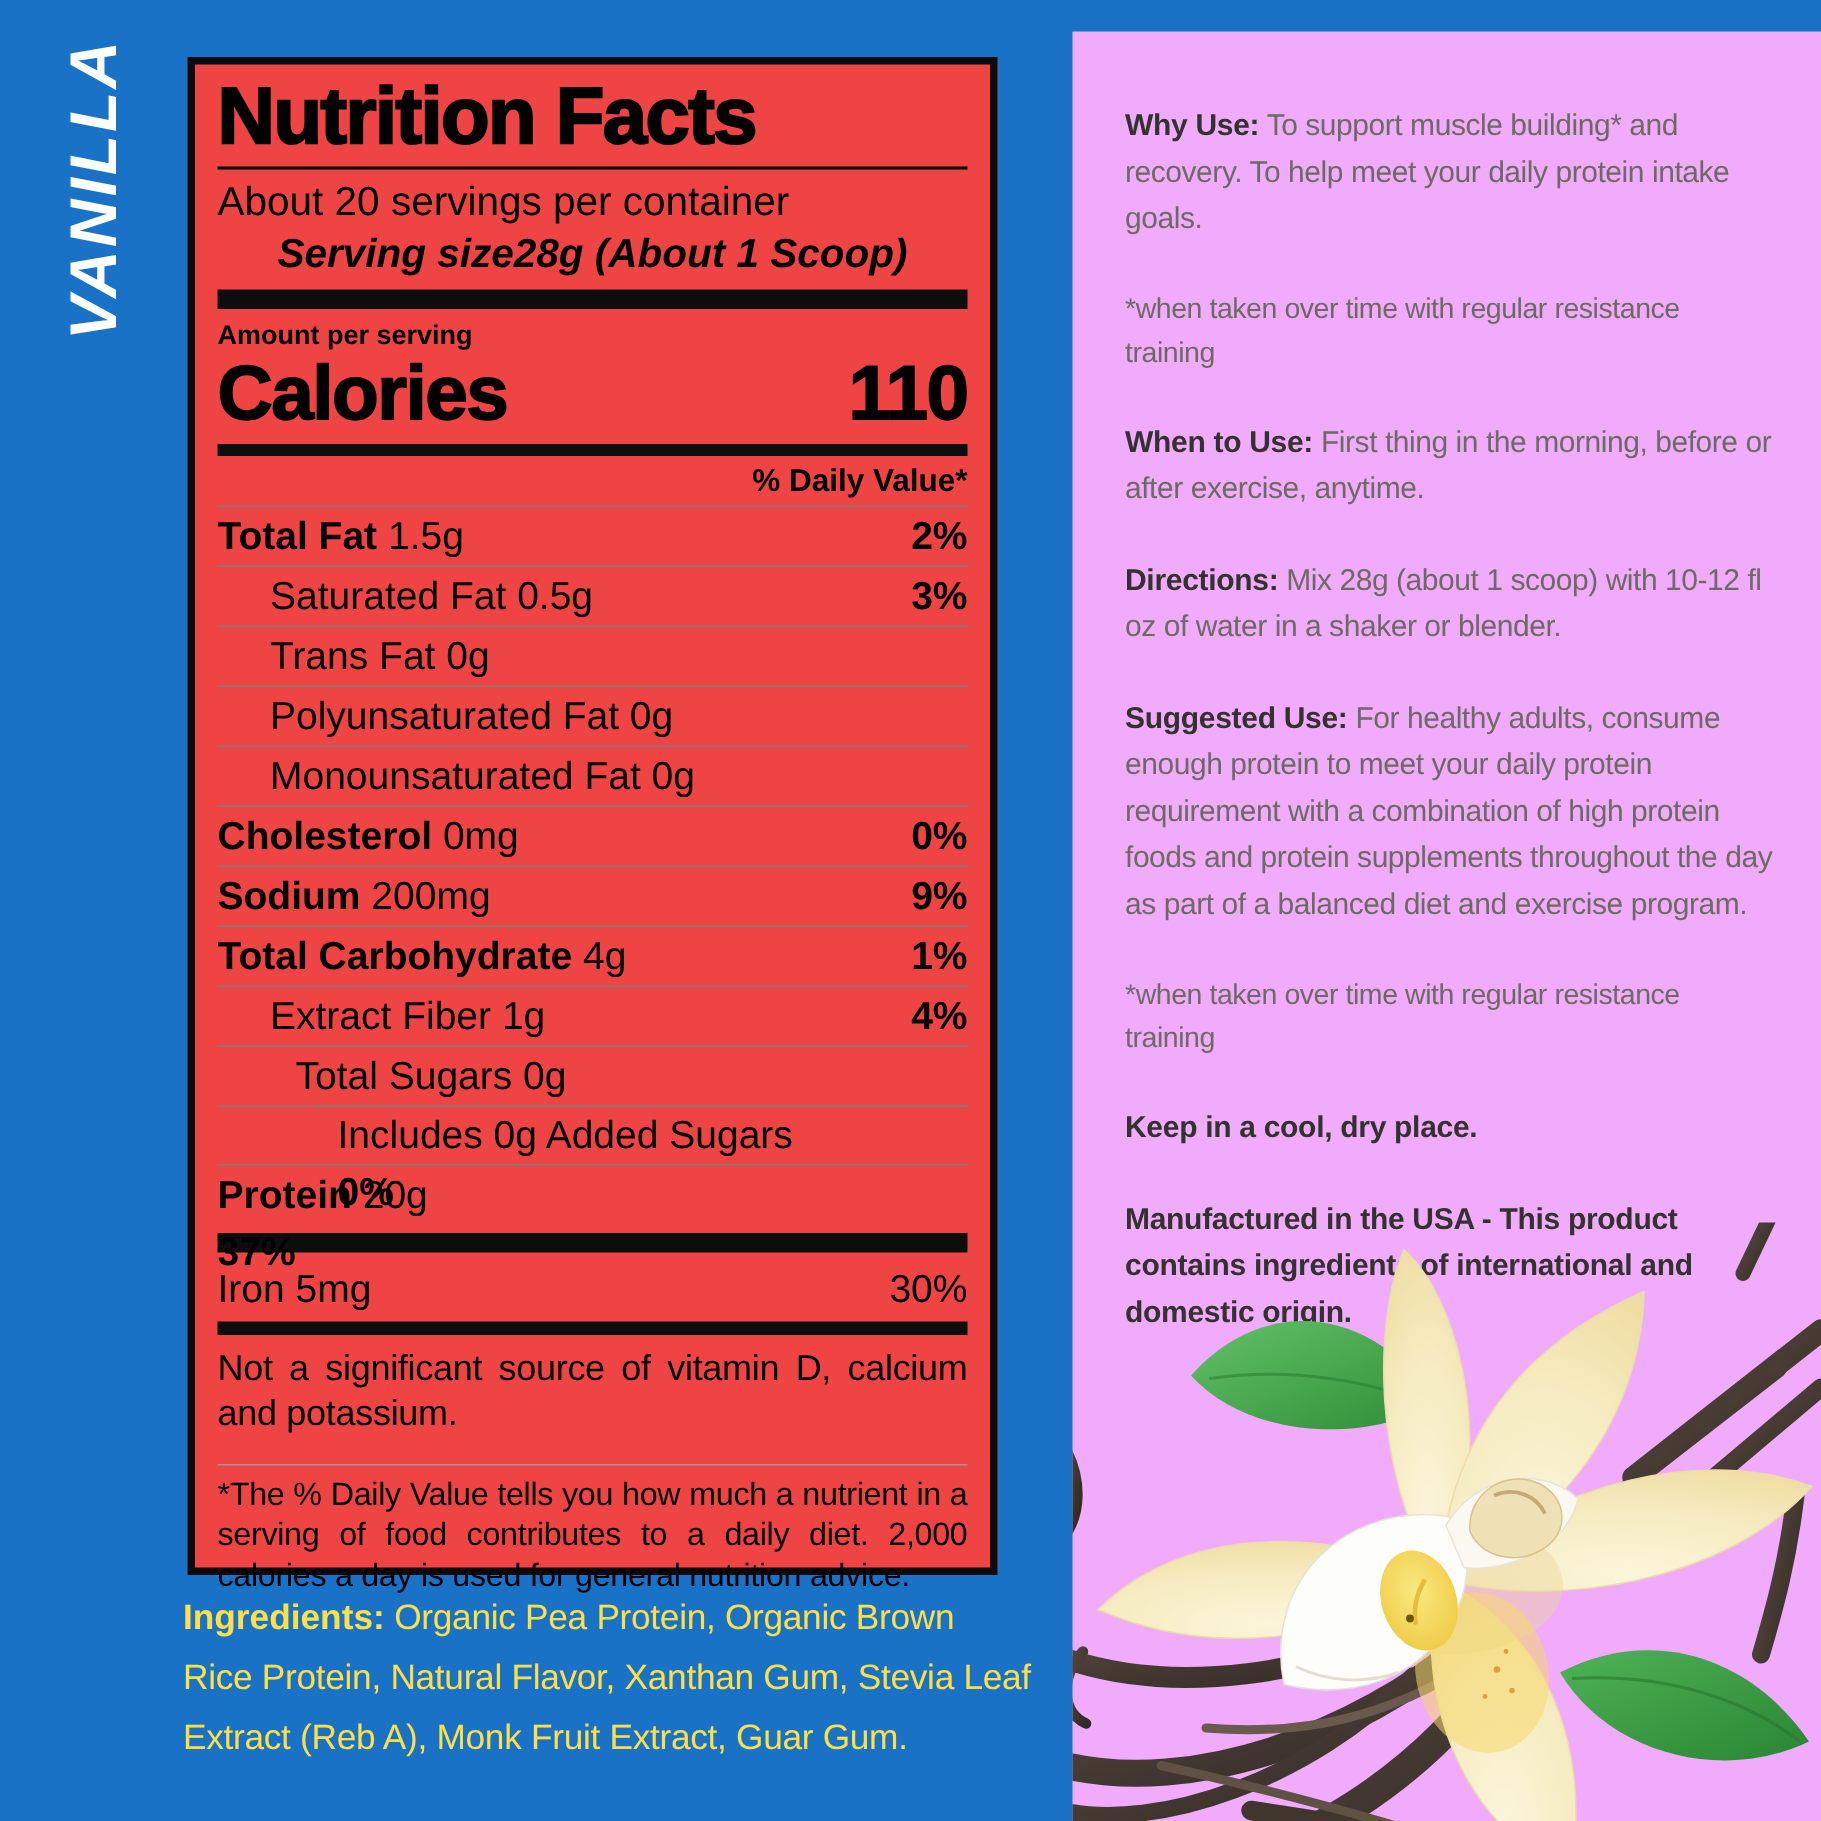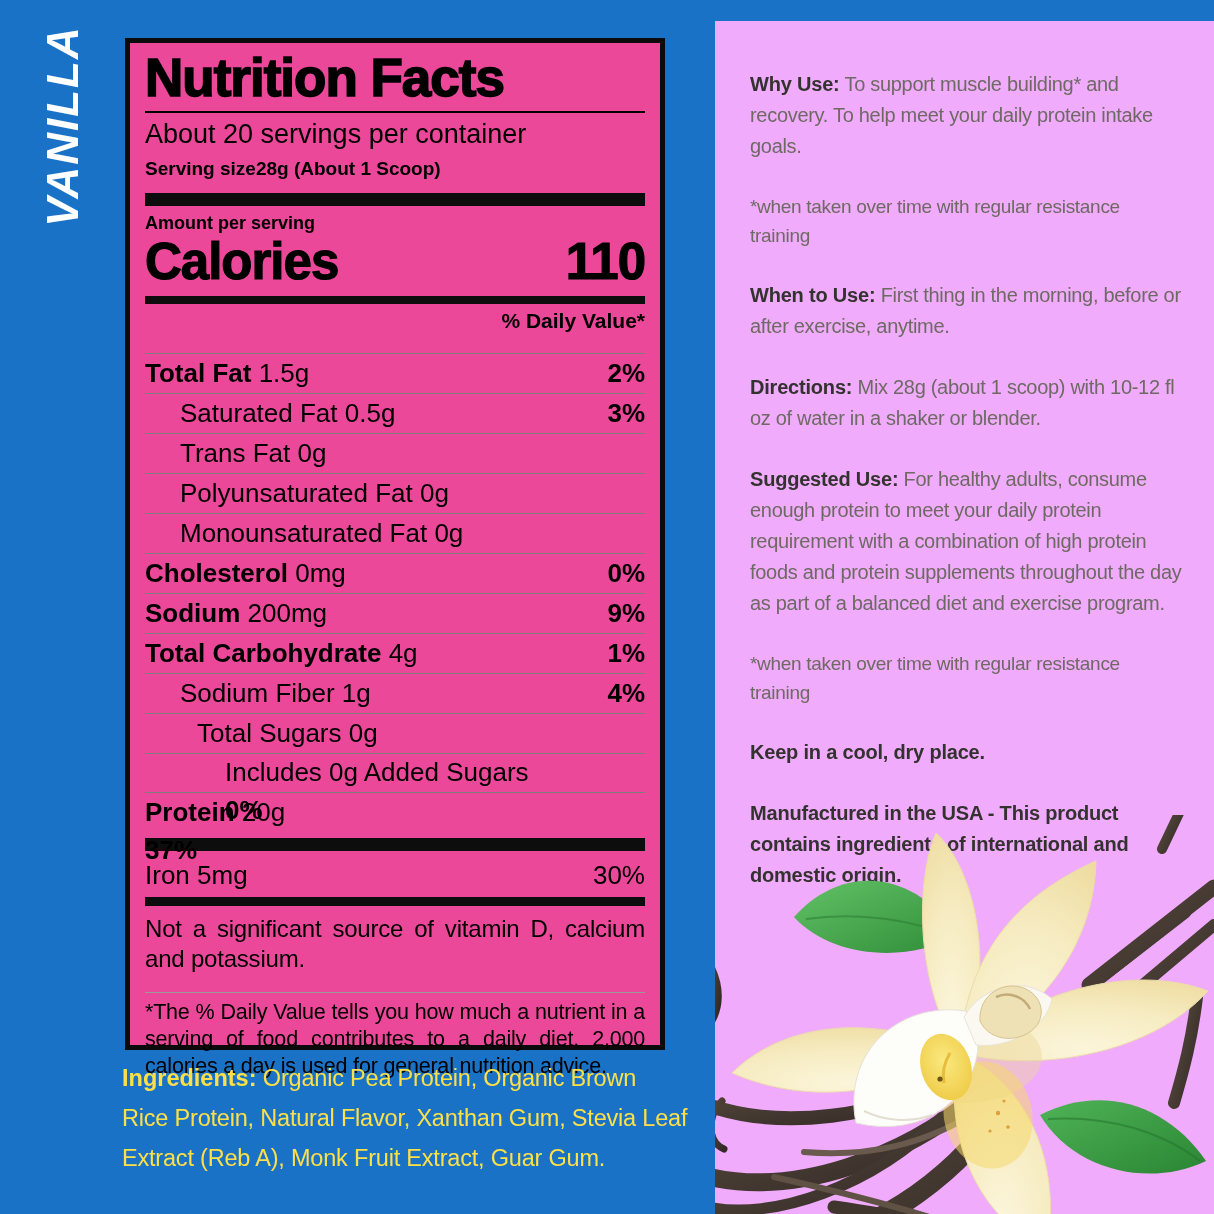--- a/index.html
+++ b/index.html
@@ -16,38 +16,38 @@
     position:absolute;left:-68px;top:102px;width:260px;height:48px;
     transform:rotate(-90deg);
     text-align:center;
     font-style:italic;font-weight:bold;font-size:44px;letter-spacing:2px;
     color:#ffffff;
   }
 
   
   .nf-box{
     position:absolute;left:125px;top:38px;width:540px;height:1012px;
-    box-sizing:border-box;background:#ec4899;border:5px solid #0b0b0b;
+    box-sizing:border-box;background:#ef4444;border:5px solid #0b0b0b;
     padding:4px 15px 10px 15px;color:#000;
   }
   .nf-title{
     margin:2px 0 0 0;font-size:53px;font-weight:bold;letter-spacing:-1px;
     -webkit-text-stroke:1.6px #000;white-space:nowrap;line-height:58px;
   }
   .nf-rule{border-top:2px solid #000;margin:4px 0 5px 0;}
   .nf-servings{font-size:27px;line-height:33px;}
-  .nf-serving-row{display:flex;justify-content:flex-start;font-size:19px;font-weight:bold;line-height:36px;}
+  .nf-serving-row{display:flex;justify-content:center;font-size:27px;font-weight:bold;line-height:36px;font-style:italic;}
   .bar{background:#0d0d0d;}
   .bar-lg{height:13px;margin:6px 0 5px 0;}
   .bar-md{height:8px;margin:7px 0 2px 0;}
   .bar-sm{height:9px;margin:2px 0 4px 0;}
   .nf-aps{font-size:18px;font-weight:bold;line-height:24px;margin-top:3px;}
   .nf-cal-row{display:flex;justify-content:space-between;align-items:flex-end;
     font-size:51px;font-weight:bold;-webkit-text-stroke:1.2px #000;line-height:54px;letter-spacing:-1px;}
-  .nf-dvh{text-align:right;font-weight:bold;font-size:21px;line-height:29px;border-bottom:1px solid #7d7d7d;padding-bottom:18px;}
+  .nf-dvh{text-align:right;font-weight:bold;font-size:21px;line-height:29px;border-bottom:1px solid #7d7d7d;padding-bottom:2px;}
   .nrow{
     display:flex;justify-content:space-between;align-items:baseline;
     font-size:26px;line-height:38px;height:39px;border-bottom:1px solid #7d7d7d;
   }
   .nrow .pct{font-weight:bold;}
   .nrow .pct.reg{font-weight:normal;}
   .nrow.ind1{padding-left:35px;}
   .nrow.ind2{padding-left:52px;}
   .nrow.ind3{padding-left:80px;flex-direction:column;}
   .nrow.inset-line{border-top:none;position:relative;}
@@ -131,21 +131,21 @@
         </div>
         <div class="nrow ind0">
           <span><b>Sodium</b> 200mg</span>
           <span class="pct">9%</span>
         </div>
         <div class="nrow ind0">
           <span><b>Total Carbohydrate</b> 4g</span>
           <span class="pct">1%</span>
         </div>
         <div class="nrow ind1">
-          <span>Sodium Fiber 1g</span>
+          <span>Extract Fiber 1g</span>
           <span class="pct">4%</span>
         </div>
         <div class="nrow ind2">
           <span>Total Sugars 0g</span>
         </div>
         <div class="nrow ind3 inset-line">
           <span>Includes 0g Added Sugars</span>
           <span class="pct">0%</span>
         </div>
         <div class="nrow ind0">

